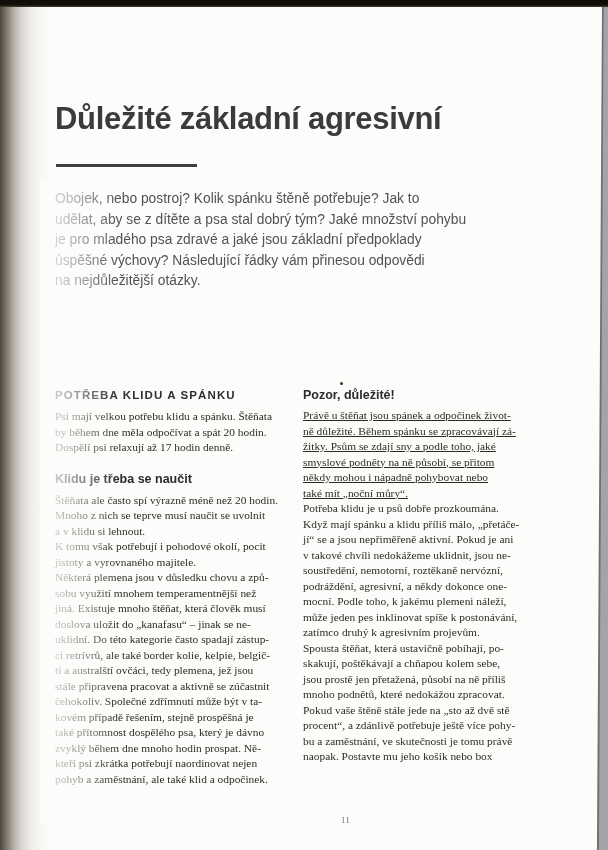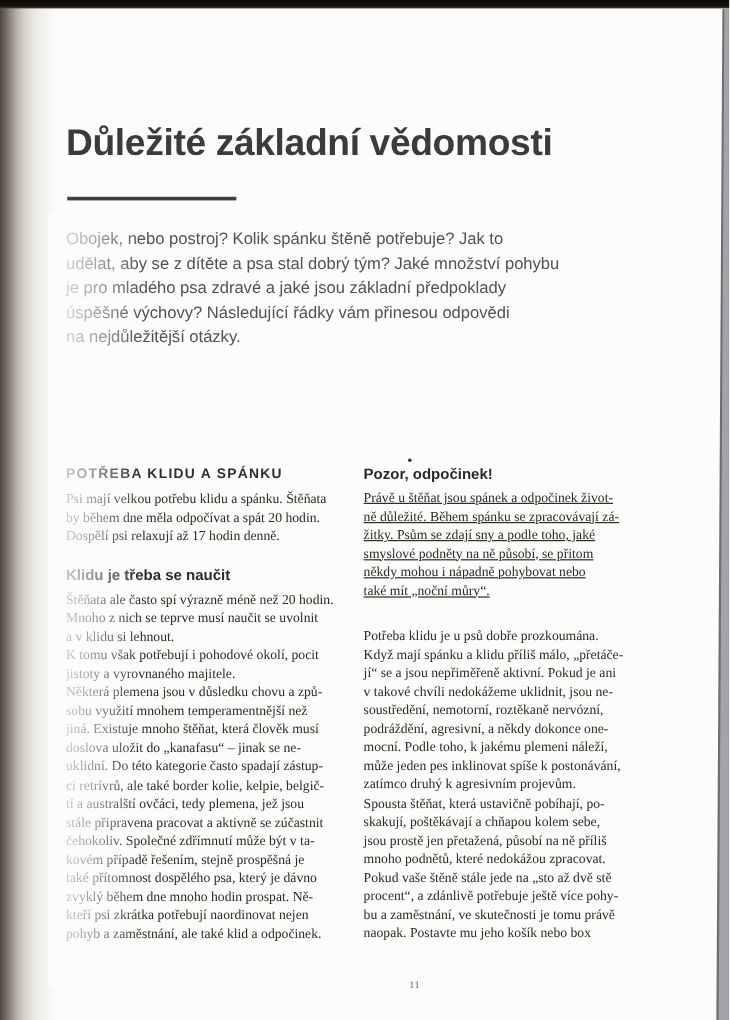--- a/index.html
+++ b/index.html
@@ -74,41 +74,41 @@
     margin: 9px 0 0; font-size: 12.5px; line-height: 17px;
     font-weight: 700; color: #2b2b2b; white-space: nowrap;
   }
   .body {
     margin: 0; font-family: "Liberation Serif", serif;
     font-size: 11.4px; line-height: 15.5px; color: #2e2a26;
     white-space: pre;
   }
   .p-first { margin-top: 7px; }
   .p-note  { margin-top: 4px; text-decoration: underline; }
-  .p-gap   { margin-top: 22px; }
+  .p-gap   { }
   .dot {
     position: absolute; left: 37px; top: 4px;
     width: 3px; height: 3px; border-radius: 50%; background: #34302b;
   }
   .pagenum {
     position: absolute; left: 293px; top: 815px;
     font-family: "Liberation Serif", serif;
     font-size: 8.5px; letter-spacing: 0.5px; color: #6b6b6b; margin-left: 48px;
   }
 </style>
 </head>
 <body>
 
 <div class="scan">
 
   <div class="edge-left"></div>
 
   <div class="content">
 
-    <h1 class="title">Důležité základní vědomosti</h1>
+    <h1 class="title">Důležité základní agresivní</h1>
     <div class="rule"></div>
 
     <p class="intro">Obojek, nebo postroj? Kolik spánku štěně potřebuje? Jak to
 udělat, aby se z dítěte a psa stal dobrý tým? Jaké množství pohybu
 je pro mladého psa zdravé a jaké jsou základní předpoklady
 úspěšné výchovy? Následující řádky vám přinesou odpovědi
 na nejdůležitější otázky.</p>
 
     <div class="col col-left">
       <h2 class="section-h">POTŘEBA KLIDU A SPÁNKU</h2>
@@ -132,21 +132,21 @@
 čehokoliv. Společné zdřímnutí může být v ta-
 kovém případě řešením, stejně prospěšná je
 také přítomnost dospělého psa, který je dávno
 zvyklý během dne mnoho hodin prospat. Ně-
 kteří psi zkrátka potřebují naordinovat nejen
 pohyb a zaměstnání, ale také klid a odpočinek.</p>
     </div>
 
     <div class="col col-right">
       <span class="dot"></span>
-      <h3 class="note-h">Pozor, odpočinek!</h3>
+      <h3 class="note-h">Pozor, důležité!</h3>
       <p class="body p-note">Právě u štěňat jsou spánek a odpočinek život-
 ně důležité. Během spánku se zpracovávají zá-
 žitky. Psům se zdají sny a podle toho, jaké
 smyslové podněty na ně působí, se přitom
 někdy mohou i nápadně pohybovat nebo
 také mít „noční můry“.</p>
       <p class="body p-gap">Potřeba klidu je u psů dobře prozkoumána.
 Když mají spánku a klidu příliš málo, „přetáče-
 jí“ se a jsou nepřiměřeně aktivní. Pokud je ani
 v takové chvíli nedokážeme uklidnit, jsou ne-

